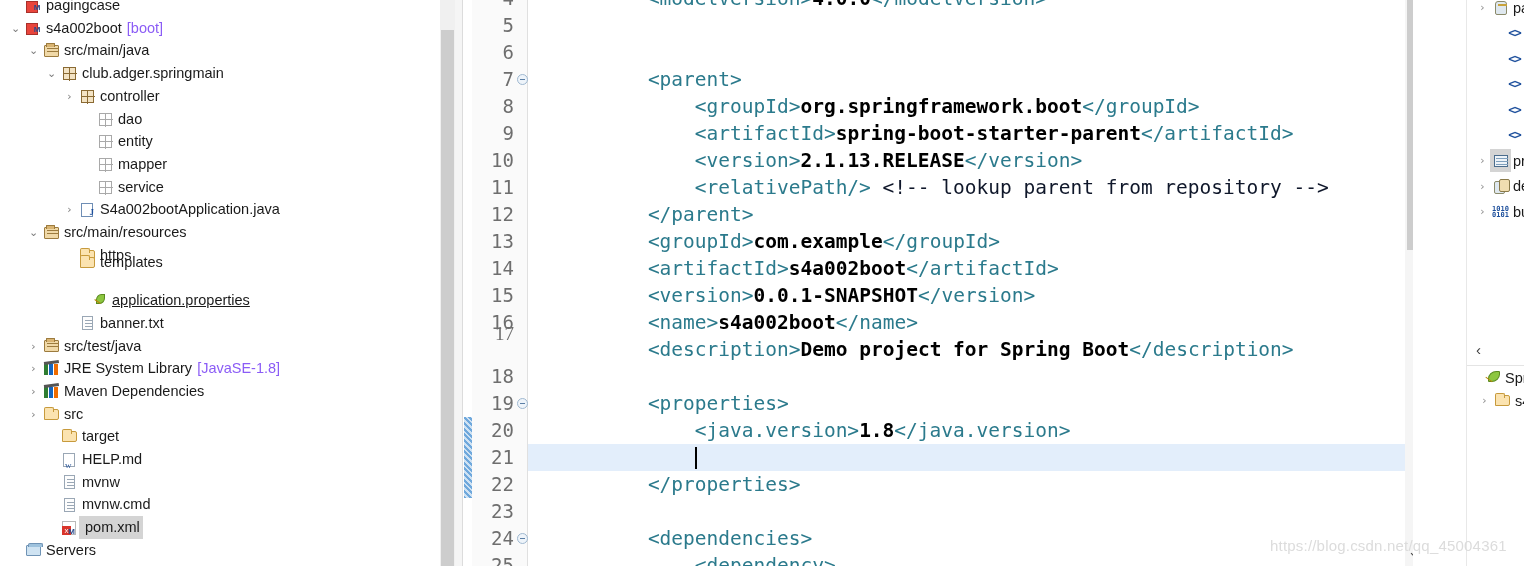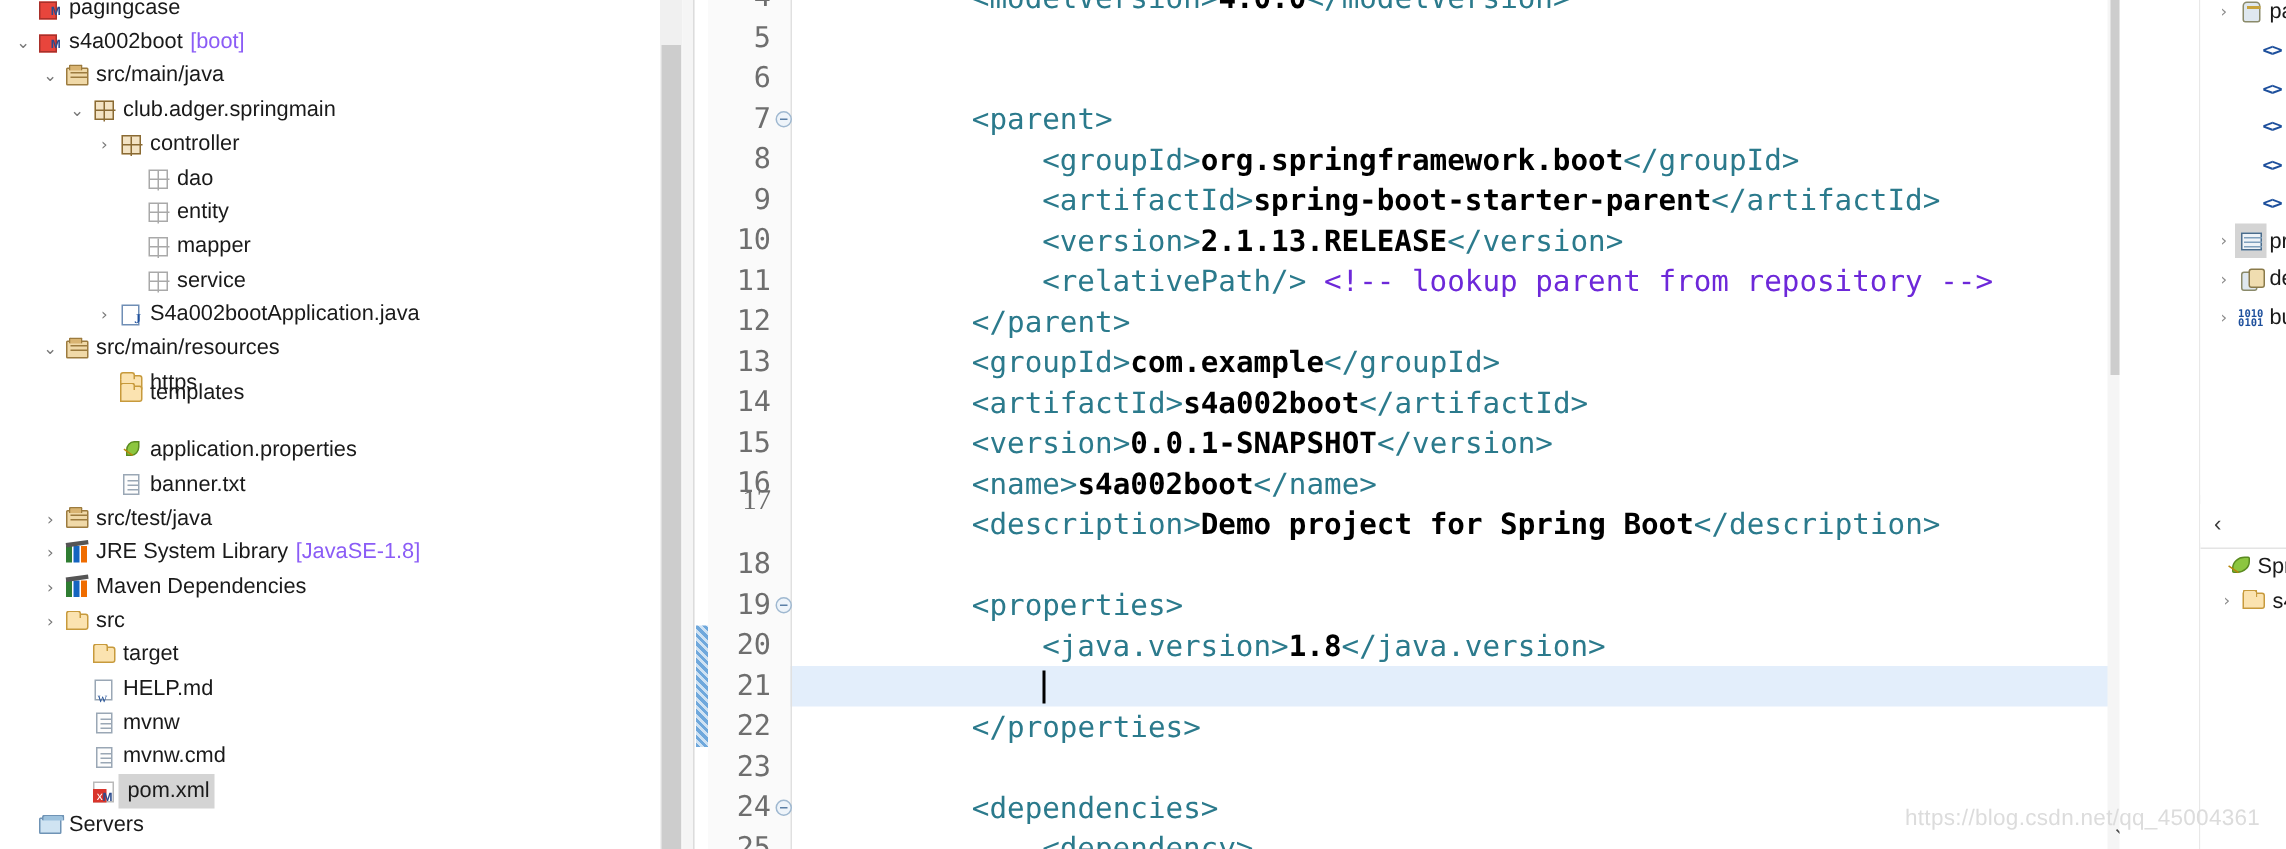--- a/index.html
+++ b/index.html
@@ -149,21 +149,21 @@
     position:absolute; left:62px; top:8px; width:11px; height:11px;
     border:1px solid #9fb8d0; border-radius:50%; background:#eef4fa;
   }
   .fold:after{ content:""; position:absolute; left:2px; top:4px; width:5px;height:1px; background:#5b7fa6; }
   .ctext {
     position:absolute; left:73px; height:27px; line-height:27px;
     font-family:"DejaVu Sans Mono", monospace; font-size:19.5px; white-space:pre;
   }
   .tag  { color:#2b7a8c; }
   .val  { color:#000000; font-weight:bold; }
-  .cmt  { color:#6d28d9; }
+  .cmt  { color:#0f172a; }
   .cur-line { position:absolute; left:17px; right:2px; height:27px; background:#e3eefb; }
   .caret { position:absolute; width:2px; height:22px; background:#000; top:3px; }
 
   
   #ed-scroll { position:absolute; left:950px; top:0; width:17px; height:566px; background:#f5f5f5; }
   #ed-thumb  { position:absolute; left:952px; top:0; width:14px; height:250px; background:#cdcdcd; }
   #ed-down   { position:absolute; left:950px; top:538px; width:17px; height:26px;
                 display:flex; align-items:center; justify-content:center; color:#4a4a4a; font-size:13px; }
 
   
@@ -304,21 +304,21 @@
           </span>
           <span class="tlabel-wrap"><span class="tlabel">https</span></span>
         </div>
         <div class="tree-row" style="position: absolute; left: 62px; top: 251px;">
           <span class="twisty"></span>
           <span class="ticon">
             <span class="ic ic-folder"></span>
           </span>
           <span class="tlabel-wrap"><span class="tlabel">templates</span></span>
         </div>
-        <div class="tree-row" style="position: absolute; left: 62px; top: 289.1px;">
+        <div class="tree-row" style="position: absolute; left: 74px; top: 289.1px; text-decoration: underline;">
           <span class="twisty"></span>
           <span class="ticon">
             <span class="ic ic-props"></span>
           </span>
           <span class="tlabel-wrap"><span class="tlabel">application.properties</span></span>
         </div>
         <div class="tree-row" style="position: absolute; left: 62px; top: 311.8px;">
           <span class="twisty"></span>
           <span class="ticon">
             <span class="ic ic-file"></span>

